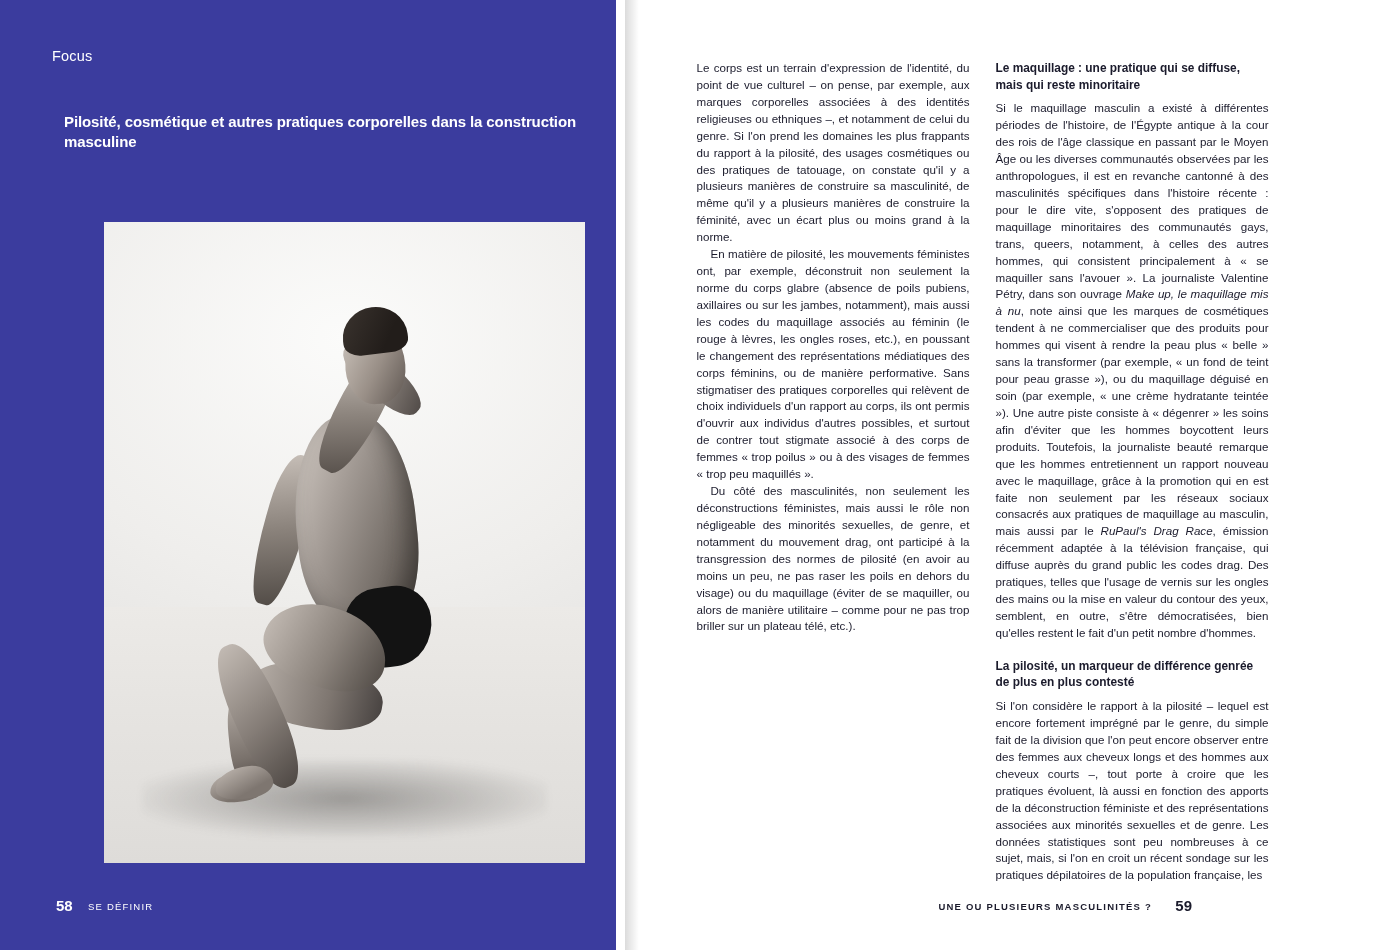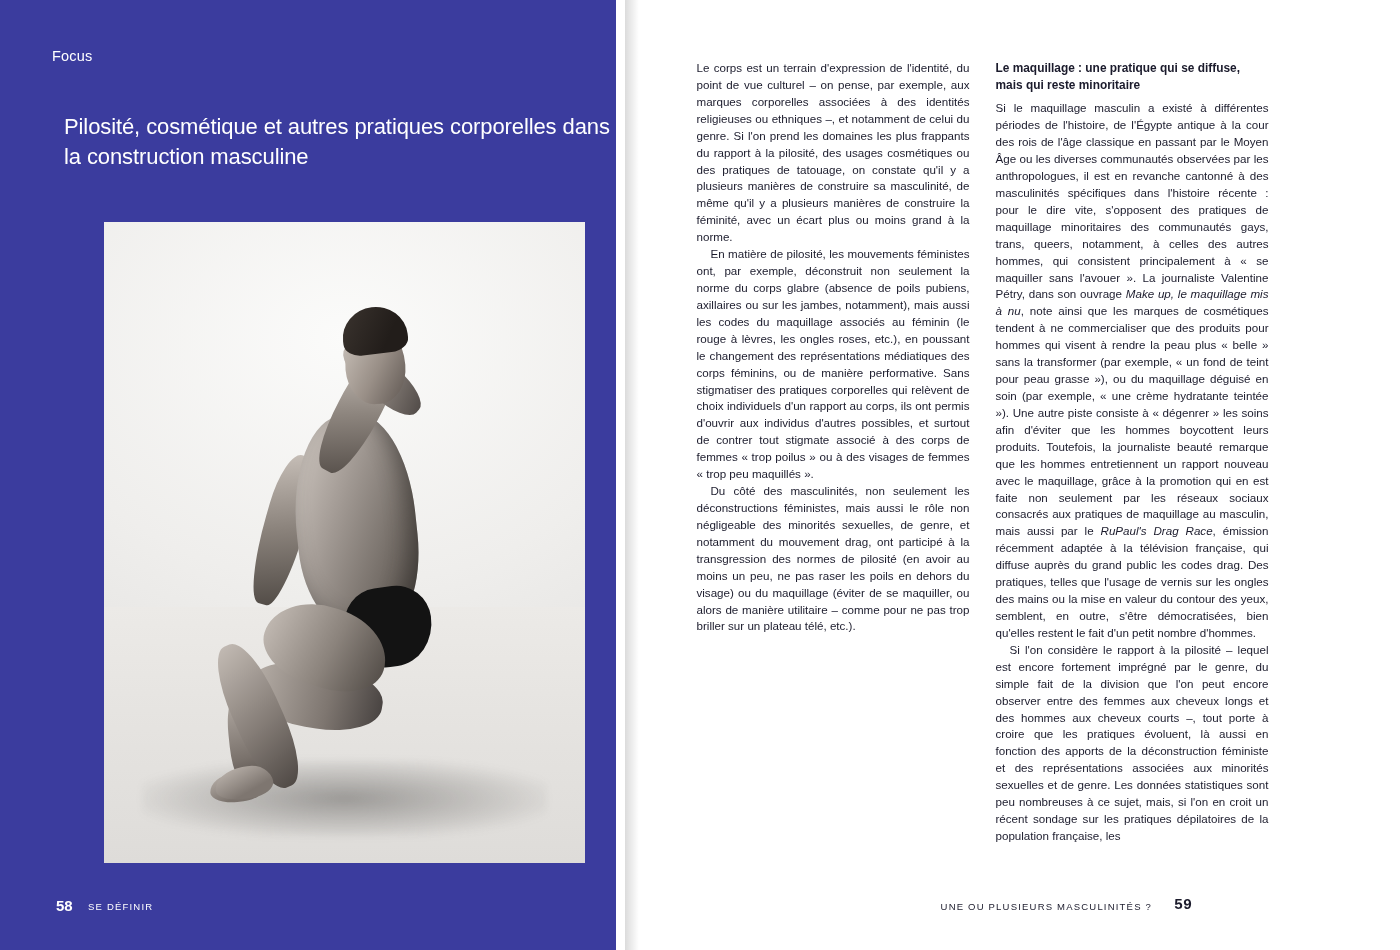--- a/index.html
+++ b/index.html
@@ -45,22 +45,22 @@
   }
   .title-main {
     font-size: 26.5px;
     font-weight: bold;
     line-height: 1.28;
     letter-spacing: -0.1px;
     margin: 0 0 4px 0;
     color: #ffffff;
   }
   .title-sub {
-    font-size: 22px;
-    font-weight: normal;
+    font-size: 15px;
+    font-weight: bold;
     line-height: 1.35;
     margin: 12px;
     color: #ffffff;
     letter-spacing: -0.1px;
   }
   .photo-frame {
     position: absolute;
     left: 104px;
     top: 222px;
     width: 481px;
@@ -251,29 +251,28 @@
     margin-top: 16px;
   }
   em { font-style: italic; }
   .page-num-right {
     position: absolute;
     right: 48px;
     bottom: 36px;
     font-size: 15px;
     font-weight: bold;
     color: #1b1b2c;
-    font-family: Liberation Mono, monospace;
   }
   .running-head-right {
     position: absolute;
     right: 88px;
     bottom: 38px;
     font-size: 9.5px;
     letter-spacing: 1.2px;
-    font-weight: normal;
+    font-weight: bold;
     color: #1b1b2c;
   }
 </style>
 </head>
 <body>
 
 <div class="spread">
 
   <div class="page-left">
 
@@ -313,20 +312,21 @@
 
       <div class="col">
         <p class="body-text">Le corps est un terrain d'expression de l'identité, du point de vue culturel – on pense, par exemple, aux marques corporelles associées à des identités religieuses ou ethniques –, et notamment de celui du genre. Si l'on prend les domaines les plus frappants du rapport à la pilosité, des usages cosmétiques ou des pratiques de tatouage, on constate qu'il y a plusieurs manières de construire sa masculinité, de même qu'il y a plusieurs manières de construire la féminité, avec un écart plus ou moins grand à la norme.</p>
         <p class="body-text">En matière de pilosité, les mouvements féministes ont, par exemple, déconstruit non seulement la norme du corps glabre (absence de poils pubiens, axillaires ou sur les jambes, notamment), mais aussi les codes du maquillage associés au féminin (le rouge à lèvres, les ongles roses, etc.), en poussant le changement des représentations médiatiques des corps féminins, ou de manière performative. Sans stigmatiser des pratiques corporelles qui relèvent de choix individuels d'un rapport au corps, ils ont permis d'ouvrir aux individus d'autres possibles, et surtout de contrer tout stigmate associé à des corps de femmes « trop poilus » ou à des visages de femmes « trop peu maquillés ».</p>
         <p class="body-text">Du côté des masculinités, non seulement les déconstructions féministes, mais aussi le rôle non négligeable des minorités sexuelles, de genre, et notamment du mouvement drag, ont participé à la transgression des normes de pilosité (en avoir au moins un peu, ne pas raser les poils en dehors du visage) ou du maquillage (éviter de se maquiller, ou alors de manière utilitaire – comme pour ne pas trop briller sur un plateau télé, etc.).</p>
       </div>
 
       <div class="col">
         <h3 class="sub-head">Le maquillage : une pratique qui se diffuse, mais qui reste minoritaire</h3>
         <p class="body-text"><span>Si le maquillage masculin a existé à différentes périodes de l'histoire, de l'Égypte antique à la cour des rois de l'âge classique en passant par le Moyen Âge ou les diverses communautés observées par les anthropologues, il est en revanche cantonné à des masculinités spécifiques dans l'histoire récente : pour le dire vite, s'opposent des pratiques de maquillage minoritaires des communautés gays, trans, queers, notamment, à celles des autres hommes, qui consistent principalement à « se maquiller sans l'avouer ». La journaliste Valentine Pétry, dans son ouvrage </span><em>Make up, le maquillage mis à nu</em><span>, note ainsi que les marques de cosmétiques tendent à ne commercialiser que des produits pour hommes qui visent à rendre la peau plus « belle » sans la transformer (par exemple, « un fond de teint pour peau grasse »), ou du maquillage déguisé en soin (par exemple, « une crème hydratante teintée »). Une autre piste consiste à « dégenrer » les soins afin d'éviter que les hommes boycottent leurs produits. Toutefois, la journaliste beauté remarque que les hommes entretiennent un rapport nouveau avec le maquillage, grâce à la promotion qui en est faite non seulement par les réseaux sociaux consacrés aux pratiques de maquillage au masculin, mais aussi par le </span><em>RuPaul's Drag Race</em><span>, émission récemment adaptée à la télévision française, qui diffuse auprès du grand public les codes drag. Des pratiques, telles que l'usage de vernis sur les ongles des mains ou la mise en valeur du contour des yeux, semblent, en outre, s'être démocratisées, bien qu'elles restent le fait d'un petit nombre d'hommes.</span></p>
+        <h3 class="sub-head spaced">La pilosité, un marqueur de différence genrée de plus en plus contesté</h3>
         <p class="body-text">Si l'on considère le rapport à la pilosité – lequel est encore fortement imprégné par le genre, du simple fait de la division que l'on peut encore observer entre des femmes aux cheveux longs et des hommes aux cheveux courts –, tout porte à croire que les pratiques évoluent, là aussi en fonction des apports de la déconstruction féministe et des représentations associées aux minorités sexuelles et de genre. Les données statistiques sont peu nombreuses à ce sujet, mais, si l'on en croit un récent sondage sur les pratiques dépilatoires de la population française, les</p>
       </div>
 
     </div>
 
     <div class="page-num-right">59</div>
     <div class="running-head-right">UNE OU PLUSIEURS MASCULINITÉS ?</div>
   </div>
 
 </div>

